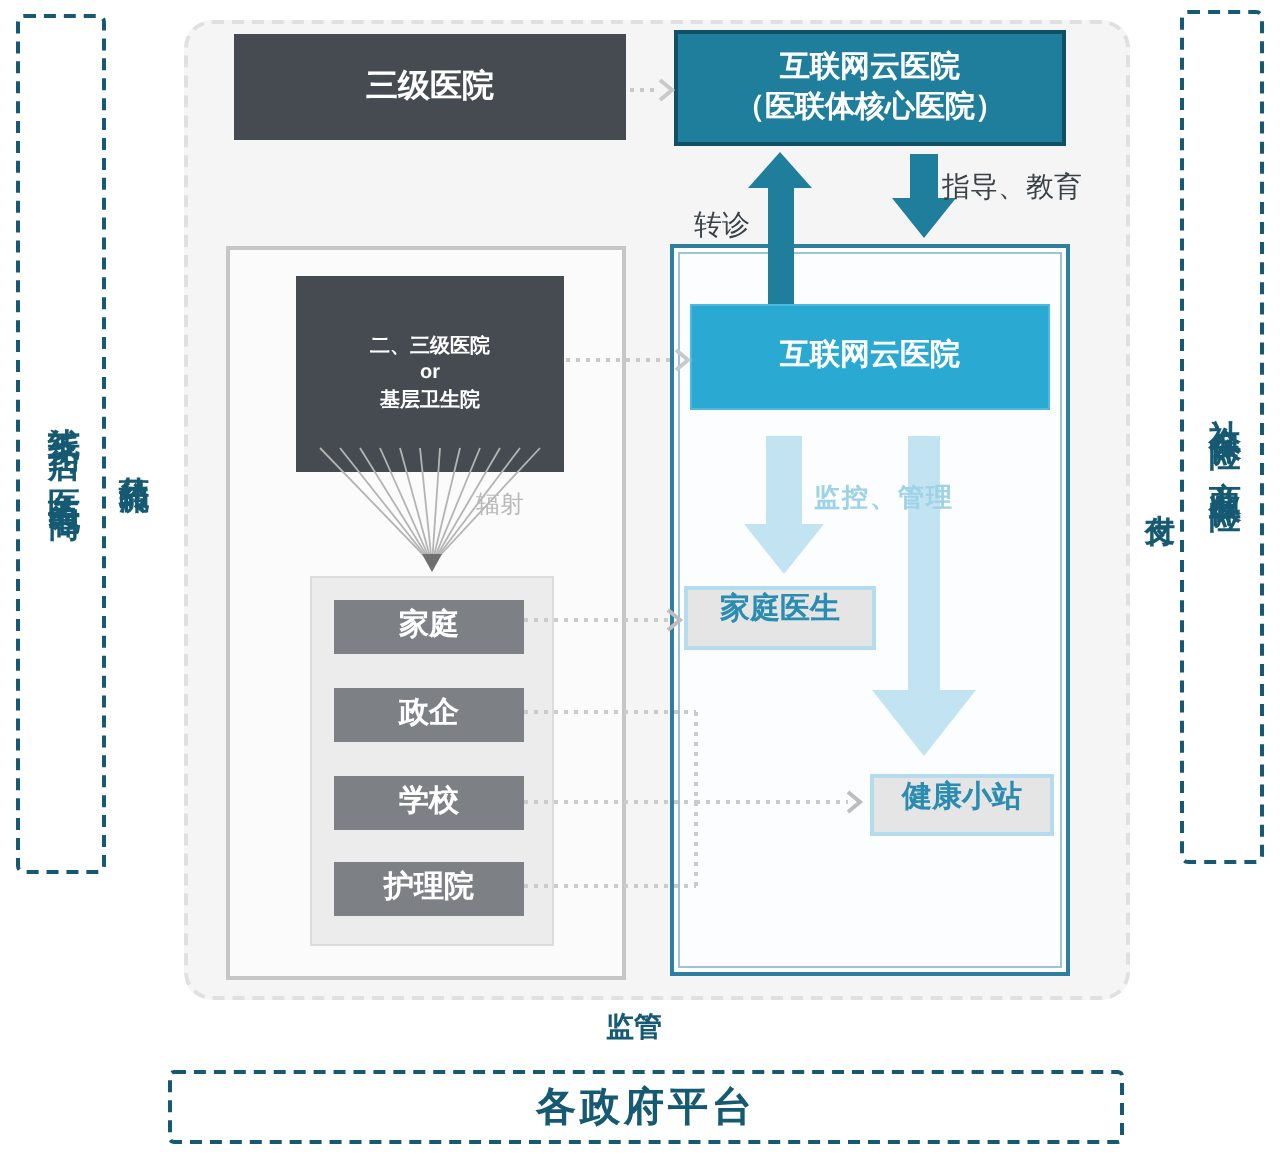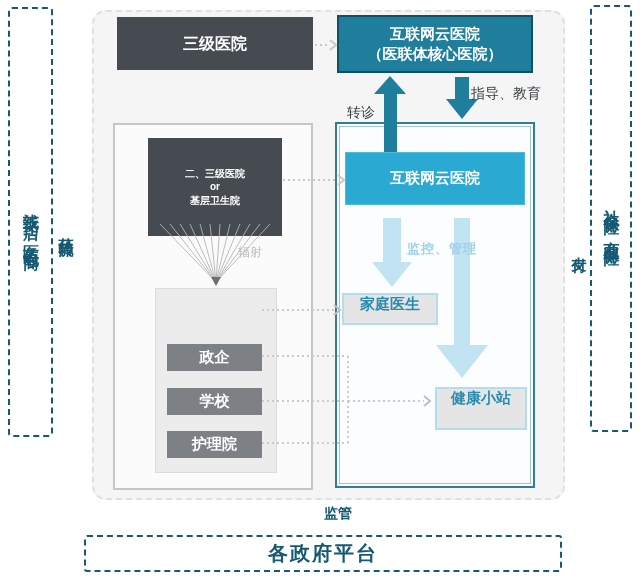--- a/index.html
+++ b/index.html
@@ -104,20 +104,23 @@
 
   <div class="abs node dark-node" style="left:148px;top:138px;width:134px;height:98px;font-size:10px;">
     <div>
       <span>二、三级医院</span>
       <span>or</span>
       <span>基层卫生院</span>
     </div>
   </div>
 
   <div class="abs sub-panel"></div>
+  <div class="abs node gray-node" style="top:300px;">
+    <span>家庭</span>
+  </div>
   <div class="abs node gray-node" style="top:388px;">
     <span>学校</span>
   </div>
   <div class="abs node gray-node" style="top:344px;">
     <span>政企</span>
   </div>
   <div class="abs node gray-node" style="top:431px;">
     <span>护理院</span>
   </div>
 
@@ -126,21 +129,21 @@
   <div class="abs node lower-node" style="left:345px;top:152px;width:180px;height:53px;">
     <div>
       <span>互联网云医院</span>
     </div>
   </div>
 
   <div class="abs lite-node" style="left:342px;top:293px;width:96px;height:32px;">
     <span>家庭医生</span>
   </div>
 
-  <div class="abs lite-node" style="left:435px;top:387px;width:92px;height:43px;">
+  <div class="abs lite-node" style="left:435px;top:387px;width:92px;height:31px;">
     <span>健康小站</span>
   </div>
 
   <svg class="overlay" width="640" height="580" viewBox="0 0 640 580">
 
     <line x1="315" y1="45" x2="330" y2="45" stroke="#c9c9c9" stroke-width="2" stroke-dasharray="2 3"></line>
     <polyline points="330,40 336,45 330,50" fill="none" stroke="#c9c9c9" stroke-width="2"></polyline>
 
     <line x1="283" y1="180" x2="338" y2="180" stroke="#c9c9c9" stroke-width="2" stroke-dasharray="2 3"></line>
     <polyline points="338,175 344,180 338,185" fill="none" stroke="#c9c9c9" stroke-width="2"></polyline>
@@ -179,19 +182,19 @@
     </g>
     <polyline points="334,305 340,310 334,315" fill="none" stroke="#bdbdbd" stroke-width="2"></polyline>
     <polyline points="424,396 430,401 424,406" fill="none" stroke="#bdbdbd" stroke-width="2"></polyline>
   </svg>
 
   <span class="small-label" style="left:347px;top:104px;">转诊</span>
   <span class="small-label" style="left:471px;top:85px;">指导、教育</span>
   <span class="monitor-label" style="left:407px;top:240px;">监控、管理</span>
   <span class="radiate-label" style="left:202px;top:244px;margin-left:36px;">辐射</span>
 
-  <span class="teal-label" style="left:303px;top:505px;margin-left:21px;">监管</span>
+  <span class="teal-label" style="left:303px;top:505px;">监管</span>
 
   <div class="abs rail" style="left:84px;top:535px;width:478px;height:37px;border-radius:3px;">
     <span style="color:#155a72;font-weight:bold;font-size:20px;letter-spacing:2px;">各政府平台</span>
   </div>
 
 </div>
 
 </body></html>

